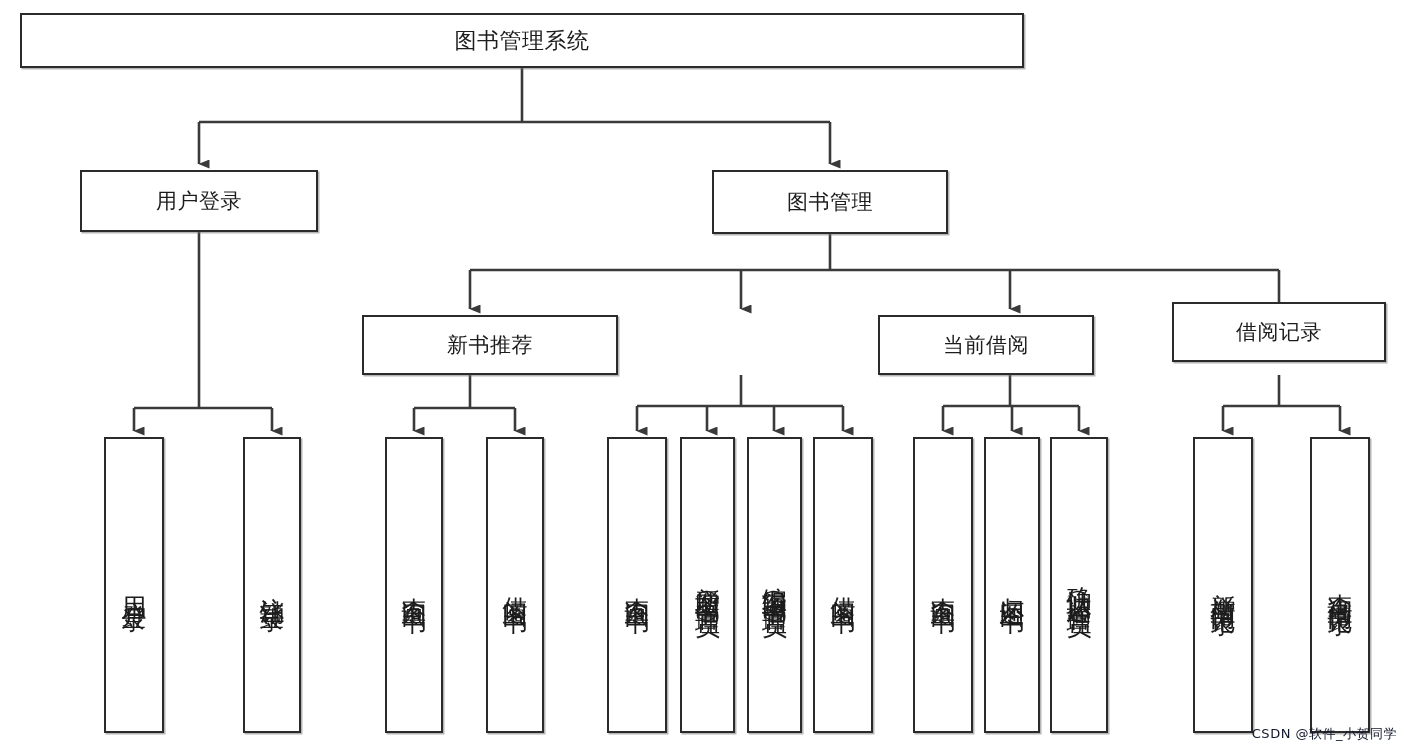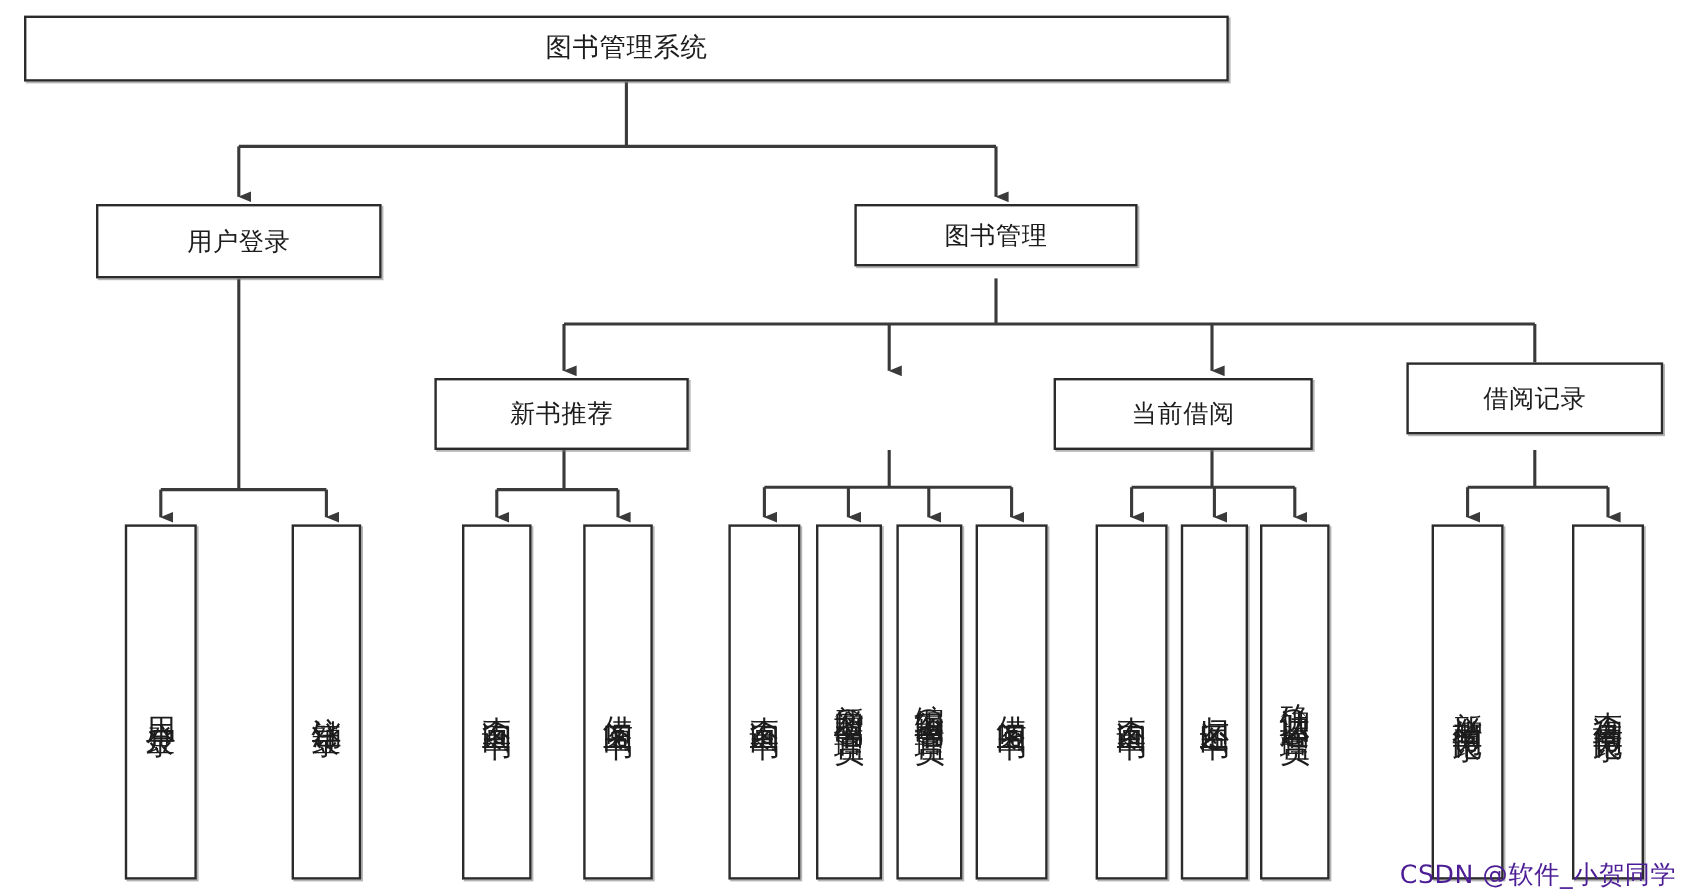--- a/index.html
+++ b/index.html
@@ -59,22 +59,22 @@
     writing-mode: vertical-rl;
     text-orientation: upright;
     font-size: 25px;
     letter-spacing: 4px;
     line-height: 1.0;
   }
   #watermark {
     position: absolute;
     right: 8px;
     bottom: 4px;
-    font-size: 21px;
-    color: #4c1d95;
+    font-size: 13px;
+    color: #0f172a;
     white-space: nowrap;
     letter-spacing: 0.5px;
     pointer-events: none;
   }
 </style>
 </head>
 <body>
 
 <div id="diagram-root">
 
@@ -143,25 +143,25 @@
     </g>
   </svg>
 
   <div class="node-box horiz root" style="left: 20px; top: 13px; width: 1004px; height: 55px;">
     <span class="node-label">图书管理系统</span>
   </div>
 
   <div class="node-box horiz" style="left: 80px; top: 170px; width: 238px; height: 62px;">
     <span class="node-label">用户登录</span>
   </div>
-  <div class="node-box horiz" style="left: 712px; top: 170px; width: 236px; height: 52px;">
+  <div class="node-box horiz" style="left: 712px; top: 170px; width: 236px; height: 64px;">
     <span class="node-label">图书管理</span>
   </div>
 
-  <div class="node-box horiz" style="left: 362px; top: 315px; width: 212px; height: 60px;">
+  <div class="node-box horiz" style="left: 362px; top: 315px; width: 256px; height: 60px;">
     <span class="node-label">新书推荐</span>
   </div>
   <div class="node-box horiz" style="left: 878px; top: 315px; width: 216px; height: 60px;">
     <span class="node-label">当前借阅</span>
   </div>
   <div class="node-box horiz" style="left: 1172px; top: 302px; width: 214px; height: 60px;">
     <span class="node-label">借阅记录</span>
   </div>
 
   <div class="node-box vert" style="left: 104px; top: 437px; width: 60px; height: 296px;">

